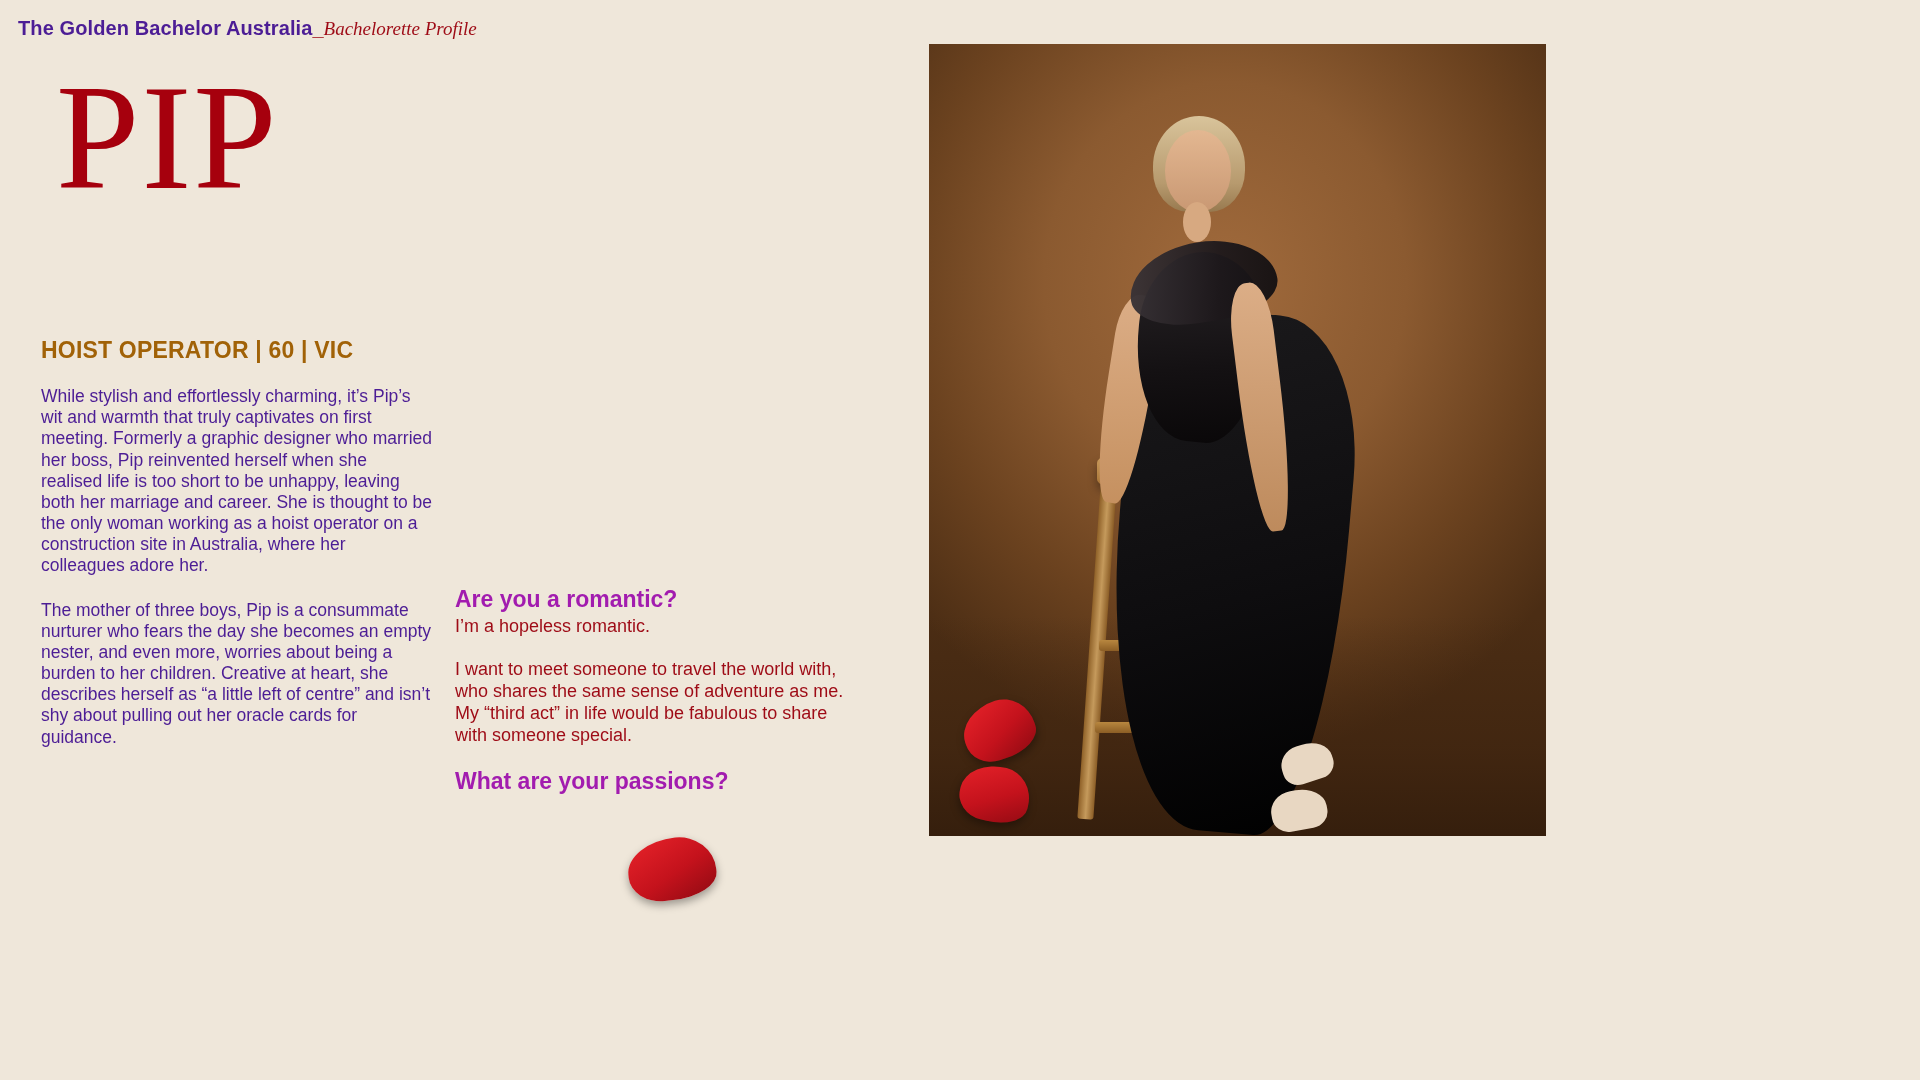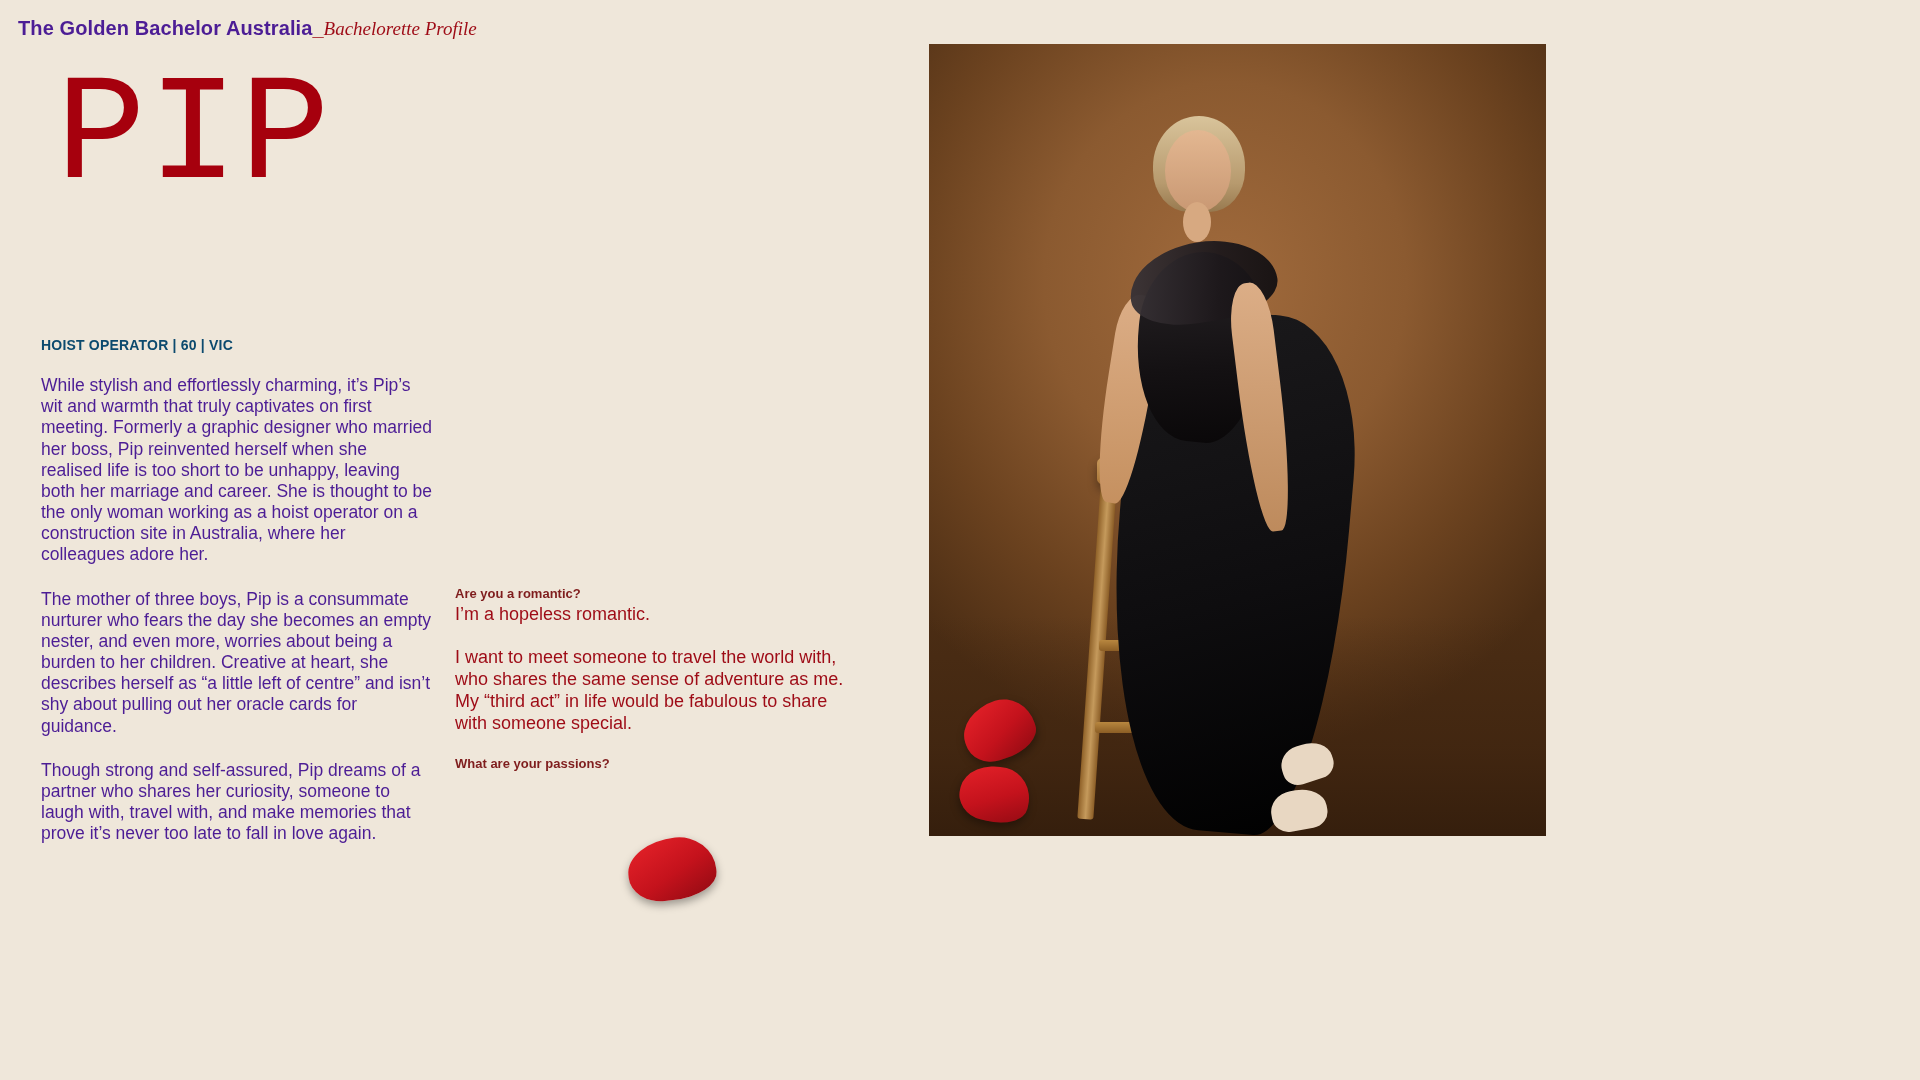--- a/index.html
+++ b/index.html
@@ -42,38 +42,38 @@
     font-size: 19px;
     color: #9e0b16;
     text-align: right;
   }
 
   
   .name-display {
     position: absolute;
     top: 62px;
     left: 56px;
-    font-family: Liberation Mono, monospace;
+    font-family: Liberation Serif, serif;
     font-size: 150px;
     line-height: 1;
     color: #a6000d;
     letter-spacing: 2px;
   }
 
   
   .left-col {
     position: absolute;
     left: 41px;
     top: 337px;
     width: 392px;
   }
   .credit-line {
-    font-size: 14px;
-    font-weight: bold;
-    color: #0c4a6e;
+    font-size: 23px;
+    font-weight: bold;
+    color: #a16207;
     letter-spacing: 0.2px;
     margin-bottom: 22px;
   }
   .bio-para {
     font-size: 17.5px;
     line-height: 1.21;
     color: #4c1d95;
     margin: 0 0 23px 0;
   }
 
@@ -81,23 +81,23 @@
   .qa-col {
     position: absolute;
     left: 455px;
     top: 586px;
     width: 400px;
   }
   .qa-block {
     margin-bottom: 22px;
   }
   .qa-question {
-    font-size: 13px;
-    font-weight: bold;
-    color: #7f1d1d;
+    font-size: 23px;
+    font-weight: bold;
+    color: #a21caf;
     line-height: 1.2;
     margin-bottom: 2px;
   }
   .qa-answer {
     font-size: 18px;
     color: #9e0b16;
     line-height: 1.21;
   }
 
   
@@ -239,21 +239,20 @@
 <div class="masthead">
   <span class="show-title">The Golden Bachelor Australia</span><span class="sep">_</span><span class="section-label">Bachelorette Profile</span>
 </div>
 
 <div class="name-display">PIP</div>
 
 <div class="left-col">
   <div class="credit-line">HOIST OPERATOR | 60 | VIC</div>
   <p class="bio-para">While stylish and effortlessly charming, it’s Pip’s wit and warmth that truly captivates on first meeting. Formerly a graphic designer who married her boss, Pip reinvented herself when she realised life is too short to be unhappy, leaving both her marriage and career. She is thought to be the only woman working as a hoist operator on a construction site in Australia, where her colleagues adore her.</p>
   <p class="bio-para">The mother of three boys, Pip is a consummate nurturer who fears the day she becomes an empty nester, and even more, worries about being a burden to her children. Creative at heart, she describes herself as “a little left of centre” and isn’t shy about pulling out her oracle cards for guidance.</p>
-  <p class="bio-para">Though strong and self-assured, Pip dreams of a partner who shares her curiosity, someone to laugh with, travel with, and make memories that prove it’s never too late to fall in love again.</p>
 </div>
 
 <div class="qa-col">
   <div class="qa-block">
     <div class="qa-question">Are you a romantic?</div>
     <div class="qa-answer">I’m a hopeless romantic.</div>
   </div>
   <div class="qa-block">
     <div class="qa-answer">I want to meet someone to travel the world with, who shares the same sense of adventure as me. My “third act” in life would be fabulous to share with someone special.</div>
   </div>

